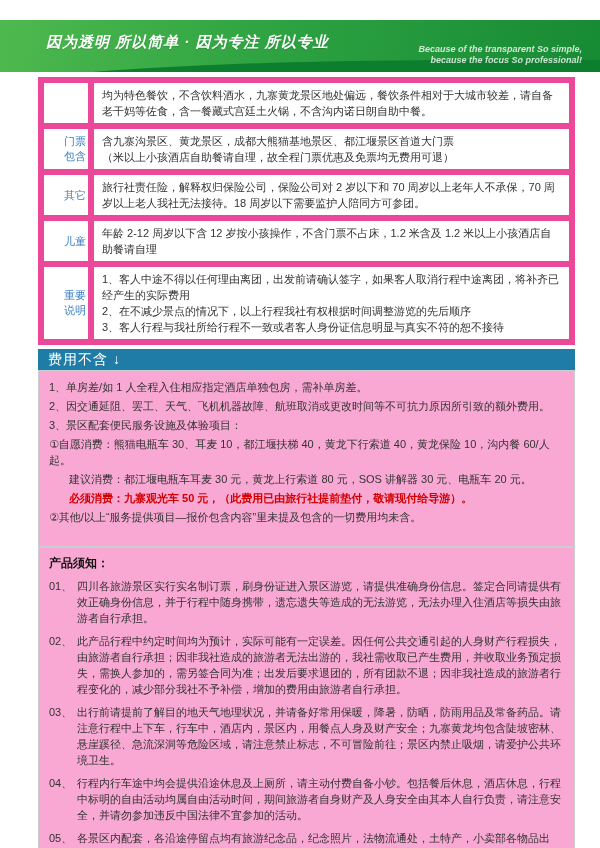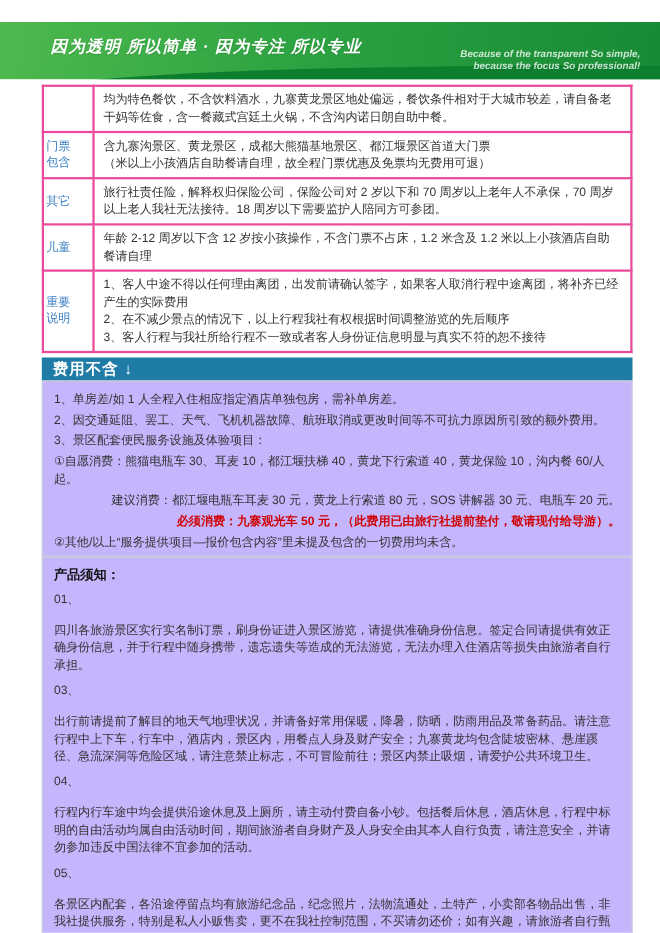--- a/index.html
+++ b/index.html
@@ -23,40 +23,40 @@
     text-shadow:0 1px 1px rgba(0,0,0,.15);
   }
   .banner-en{
     position:absolute;right:18px;top:24px;z-index:2;text-align:right;
     font-size:9px;line-height:11px;font-style:italic;font-weight:bold;
     color:rgba(255,255,255,.78);
   }
   .content{margin:5px 25px 0 38px;width:537px;font-size:11px;}
   table.info-table{width:100%;border-collapse:collapse;table-layout:fixed;}
   .info-table td{
-    border:2px solid #ec4899;background:#fff;
+    border:6px solid #ec4899;background:#fff;
     padding:4px 8px;line-height:16px;font-size:11px;color:#333;
     vertical-align:middle;word-break:break-all;
   }
   .info-table td.lbl{
-    width:40px;padding:4px 2px;text-align:left;color:#3a7fc3;
+    width:40px;padding:4px 2px;text-align:right;color:#3a7fc3;
     white-space:pre-line;line-height:15px;
   }
   .bar{
     margin-top:4px;height:21px;line-height:21px;padding-left:10px;
-    font-size:14px;font-weight:bold;color:#fff;letter-spacing:1px;
+    font-size:14px;font-weight:normal;color:#fff;letter-spacing:1px;
   }
   .bar-teal{background:#1e7ca7;}
   .bar-blue{background:#4b7ec1;margin-top:6px;}
-  .box{border:1px solid #c9ced3;background:#c4b5fd;padding:5px 10px 1px;}
+  .box{border:1px solid #c9ced3;background:#f9a8d4;padding:5px 10px 18px;}
   .box p{margin:3px 0;line-height:16px;word-break:break-all;}
-  .indent{padding-left:20px;text-align:right;}
+  .indent{padding-left:20px;}
   .red{color:#d00000;font-weight:bold;}
   .subtitle{font-weight:bold;font-size:12px;margin:2px 0 6px;color:#111;}
-  .nitem{display:flex;margin-bottom:7px;line-height:16px;flex-direction:column;}
+  .nitem{display:flex;margin-bottom:7px;line-height:16px;}
   .nitem .num{flex:0 0 28px;}
   .nitem .ntext{flex:1;word-break:break-all;}
 </style>
 </head>
 <body>
 
 <div class="banner">
   <div class="banner-cn">因为透明 所以简单 · 因为专注 所以专业</div>
   <div class="banner-en">
     <div>Because of the transparent So simple,</div>
@@ -120,20 +120,24 @@
 
 
   <div class="box">
     <div class="subtitle">产品须知：</div>
 
     <div class="nitem">
       <span class="num">01、</span>
       <span class="ntext">四川各旅游景区实行实名制订票，刷身份证进入景区游览，请提供准确身份信息。签定合同请提供有效正确身份信息，并于行程中随身携带，遗忘遗失等造成的无法游览，无法办理入住酒店等损失由旅游者自行承担。</span>
     </div>
     <div class="nitem">
+      <span class="num">02、</span>
+      <span class="ntext">此产品行程中约定时间均为预计，实际可能有一定误差。因任何公共交通引起的人身财产行程损失，由旅游者自行承担；因非我社造成的旅游者无法出游的，我社需收取已产生费用，并收取业务预定损失，需换人参加的，需另签合同为准；出发后要求退团的，所有团款不退；因非我社造成的旅游者行程变化的，减少部分我社不予补偿，增加的费用由旅游者自行承担。</span>
+    </div>
+    <div class="nitem">
       <span class="num">03、</span>
       <span class="ntext">出行前请提前了解目的地天气地理状况，并请备好常用保暖，降暑，防晒，防雨用品及常备药品。请注意行程中上下车，行车中，酒店内，景区内，用餐点人身及财产安全；九寨黄龙均包含陡坡密林、悬崖蹊径、急流深洞等危险区域，请注意禁止标志，不可冒险前往；景区内禁止吸烟，请爱护公共环境卫生。</span>
     </div>
     <div class="nitem">
       <span class="num">04、</span>
       <span class="ntext">行程内行车途中均会提供沿途休息及上厕所，请主动付费自备小钞。包括餐后休息，酒店休息，行程中标明的自由活动均属自由活动时间，期间旅游者自身财产及人身安全由其本人自行负责，请注意安全，并请勿参加违反中国法律不宜参加的活动。</span>
     </div>
     <div class="nitem">
       <span class="num">05、</span>
       <span class="ntext">各景区内配套，各沿途停留点均有旅游纪念品，纪念照片，法物流通处，土特产，小卖部各物品出售，非我社提供服务，特别是私人小贩售卖，更不在我社控制范围，不买请勿还价；如有兴趣，请旅游者自行甄别，如有购买为其个人行为，任何后果由旅游者自行承担。</span>

